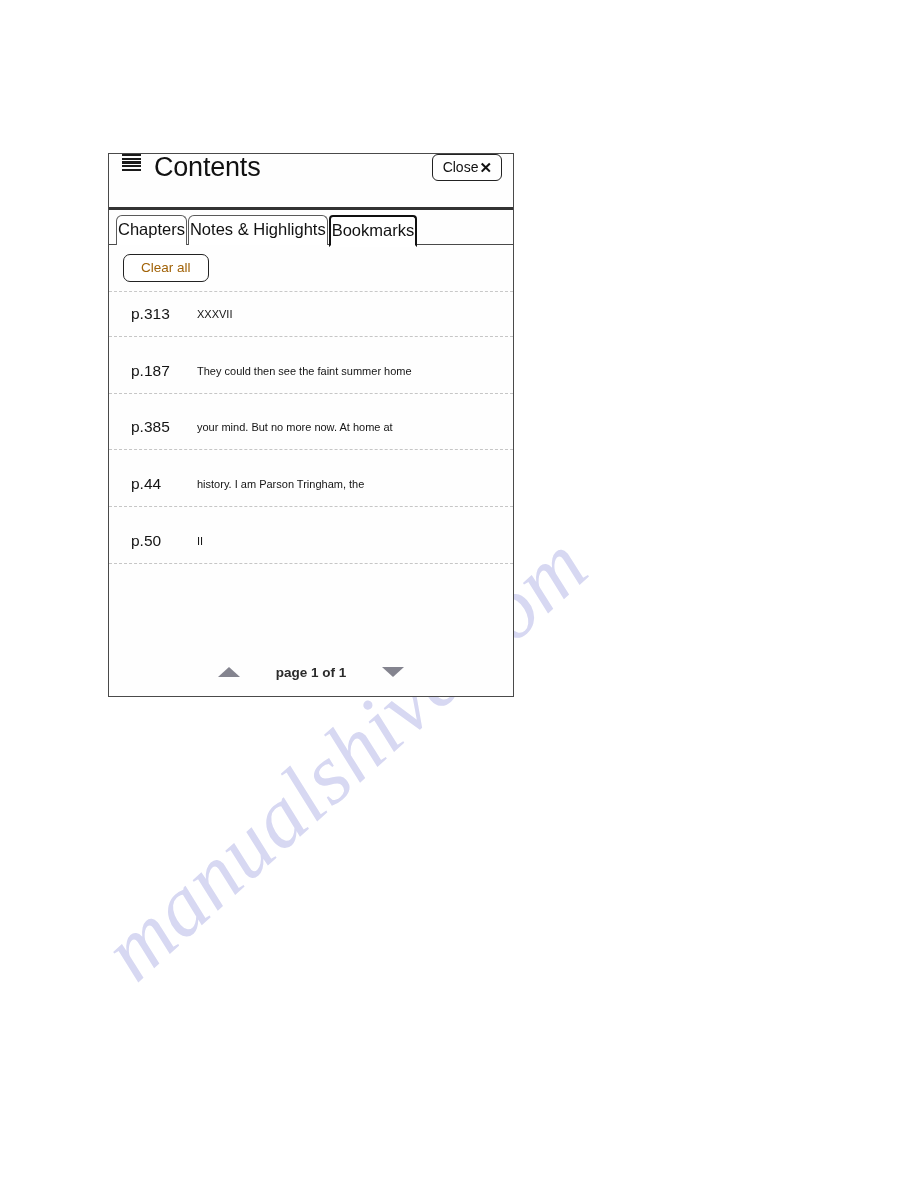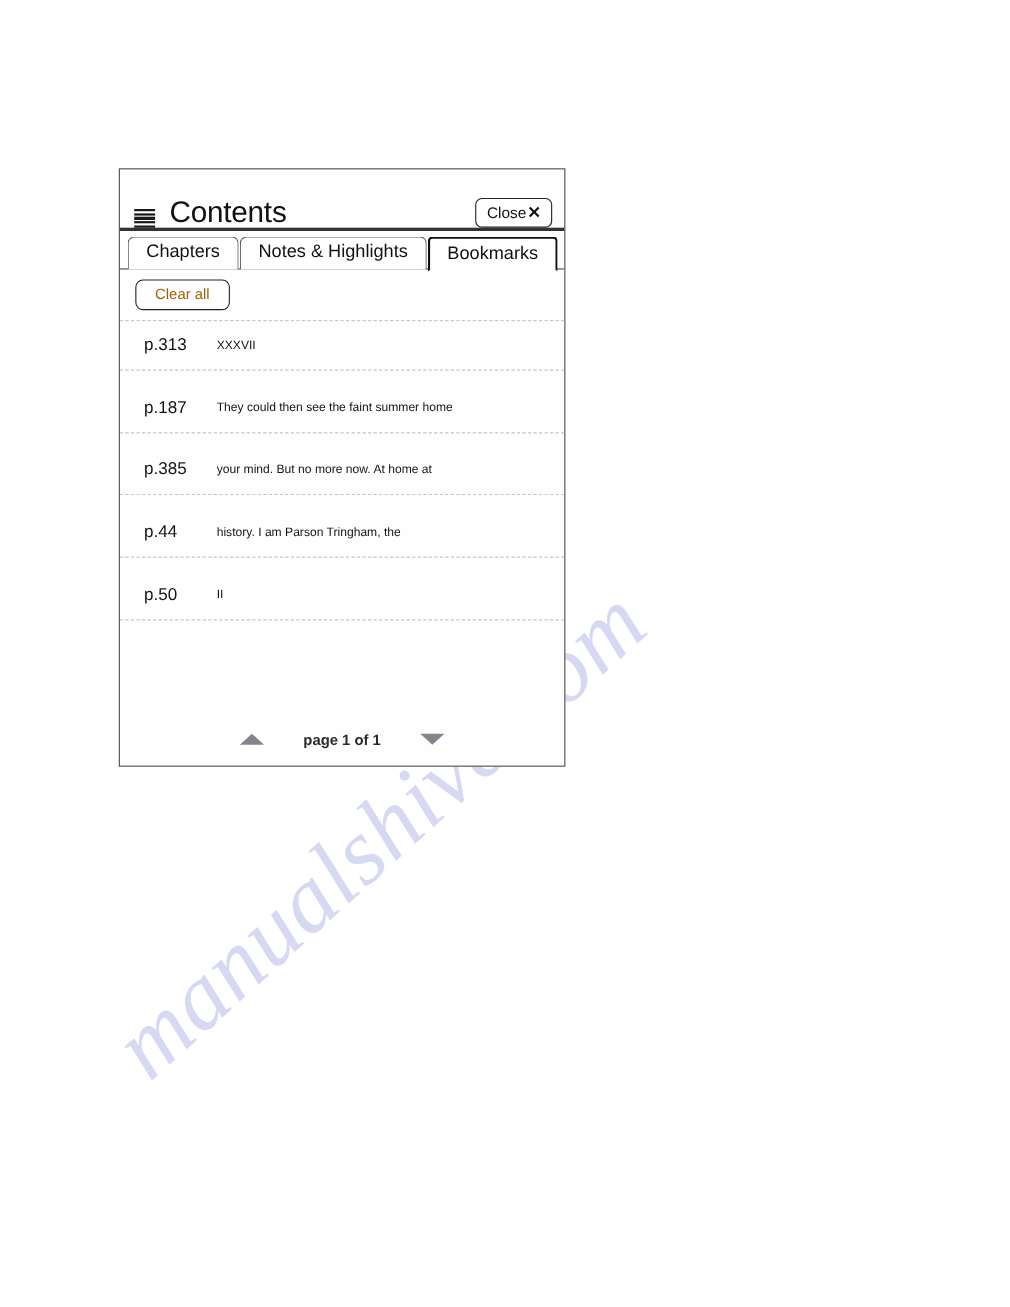--- a/index.html
+++ b/index.html
@@ -51,21 +51,21 @@
     z-index: 2;
     display: flex;
     flex-direction: column;
   }
 
   
   #panel-header {
     height: 56px;
     flex: 0 0 56px;
     display: flex;
-    align-items: flex-end;
+    align-items: flex-start;
     padding: 0 11px 0 13px;
     border-bottom: 3px solid #333333;
     box-sizing: border-box;
   }
   #list-icon {
     width: 19px;
     height: 17px;
     display: flex;
     flex-direction: column;
     justify-content: space-between;
@@ -123,21 +123,21 @@
     left: 0; right: 0; bottom: 0;
     height: 1.5px;
     background: #4a4a4a;
   }
   .tab {
     position: relative;
     z-index: 2;
     box-sizing: border-box;
     height: 30px;
     line-height: 26px;
-    padding: 0 16px;
+    padding: 0 1px;
     font-size: 16.5px;
     color: #111111;
     background: #ffffff;
     border: 1.4px solid #5a5a5a;
     border-bottom: none;
     border-radius: 6px 6px 0 0;
     margin-right: 1px;
     cursor: pointer;
     white-space: nowrap;
   }

